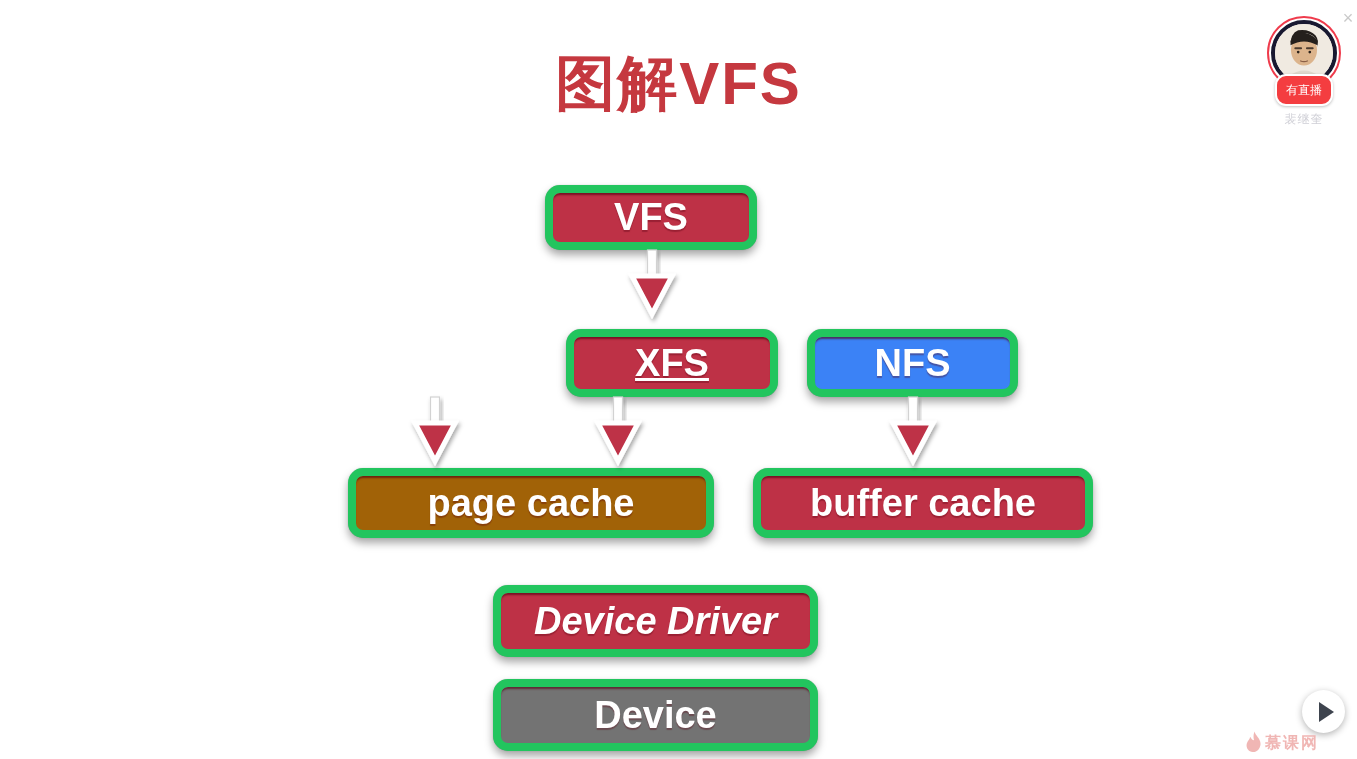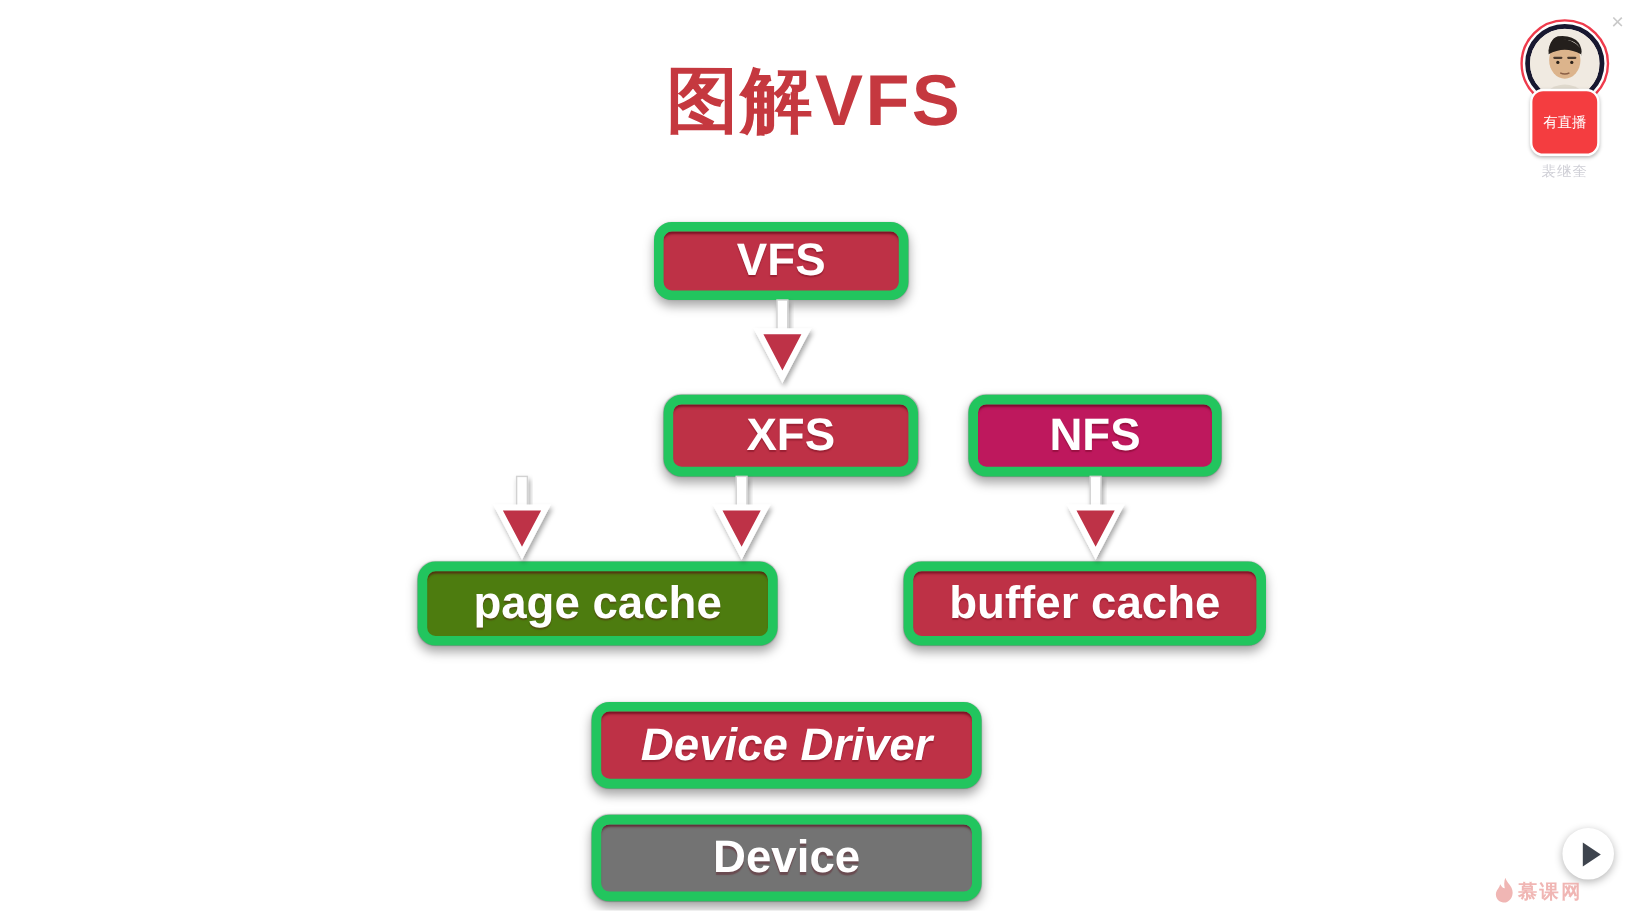--- a/index.html
+++ b/index.html
@@ -28,21 +28,21 @@
     position:relative; margin:4px auto 0; width:74px; height:74px; border-radius:50%;
     border:2px solid #ef3b4c; background:#fff; padding:2px; cursor:pointer;
   }
   .avatar-photo {
     width:66px; height:66px; border-radius:50%; overflow:hidden;
     border:4px solid #181830; background:#f2ece2;
   }
   .avatar-photo svg { display:block; width:100%; height:100%; }
   .live-badge {
     position:relative; margin:-16px auto 0; width:max-content;
-    color:#fff; font-size:12px; line-height:1; padding:20px 9px;
+    color:#fff; font-size:12px; line-height:1; padding:8px 9px;
     border:2px solid #ffffff; border-radius:11px;
     box-shadow:0 1px 3px rgba(0,0,0,0.25); cursor:pointer;
   }
   .presenter-name { margin-top:5px; font-size:12px; color:#cfcfd6; letter-spacing:1px; }
   .close-icon {
     position:absolute; left:1338px; top:8px; width:20px; height:20px;
     color:#c9c9c9; font-size:18px; line-height:20px; text-align:center; cursor:pointer;
   }
   
   .play-button {
@@ -69,24 +69,24 @@
     <defs>
       <filter id="tshadow" x="-50%" y="-30%" width="200%" height="180%">
         <feDropShadow dx="1.5" dy="3" stdDeviation="2" flood-color="#000000" flood-opacity="0.35"></feDropShadow>
       </filter>
     </defs>
   </svg>
 
   <div class="slide-title" style="color: rgb(197, 56, 63); padding-left: 17px;">图解VFS</div>
 
   <div class="dbox" style="left: 545px; top: 185px; width: 212px; height: 65px; background-color: rgb(190, 49, 70);">VFS</div>
-  <div class="dbox" style="left: 553px; top: 329px; width: 212px; height: 68px; background-color: rgb(190, 49, 70);">XFS</div>
-  <div class="dbox" style="left: 807px; top: 329px; width: 211px; height: 68px; background-color: #be185d;">NFS</div>
-  <div class="dbox" style="left: 348px; top: 468px; width: 300px; height: 70px; background-color: #4d7c0f;">page cache</div>
-  <div class="dbox" style="left: 753px; top: 468px; width: 302px; height: 70px; background-color: rgb(190, 49, 70);">buffer cache</div>
+  <div class="dbox" style="left: 566px; top: 329px; width: 212px; height: 68px; background-color: rgb(190, 49, 70); text-decoration: underline;">XFS</div>
+  <div class="dbox" style="left: 807px; top: 329px; width: 211px; height: 68px; background-color: #3b82f6;">NFS</div>
+  <div class="dbox" style="left: 348px; top: 468px; width: 366px; height: 70px; background-color: #a16207;">page cache</div>
+  <div class="dbox" style="left: 753px; top: 468px; width: 340px; height: 70px; background-color: rgb(190, 49, 70);">buffer cache</div>
   <div class="dbox" style="left: 493px; top: 585px; width: 325px; height: 72px; background-color: rgb(190, 49, 70); font-style: italic;">Device Driver</div>
   <div class="dbox" style="left: 493px; top: 679px; width: 325px; height: 72px; background-color: #737373;">Device</div>
 
   <svg class="arrow" style="left:626px; top:250px;" width="52" height="68" viewBox="0 0 52 68">
     <rect class="arrow-stem" x="21.5" y="0" width="9" height="30" fill="#ffffff" stroke="#d2d2d2" stroke-width="1.2" filter="url(#tshadow)"></rect>
     <polygon class="arrow-head" points="6,26 46,26 26,64" stroke="#ffffff" stroke-width="5" stroke-linejoin="miter" filter="url(#tshadow)" fill="#be3146"></polygon>
   </svg>
   <svg class="arrow" style="left:409px; top:397px;" width="52" height="68" viewBox="0 0 52 68">
     <rect class="arrow-stem" x="21.5" y="0" width="9" height="30" fill="#ffffff" stroke="#d2d2d2" stroke-width="1.2" filter="url(#tshadow)"></rect>
     <polygon class="arrow-head" points="6,26 46,26 26,64" stroke="#ffffff" stroke-width="5" stroke-linejoin="miter" filter="url(#tshadow)" fill="#be3146"></polygon>

